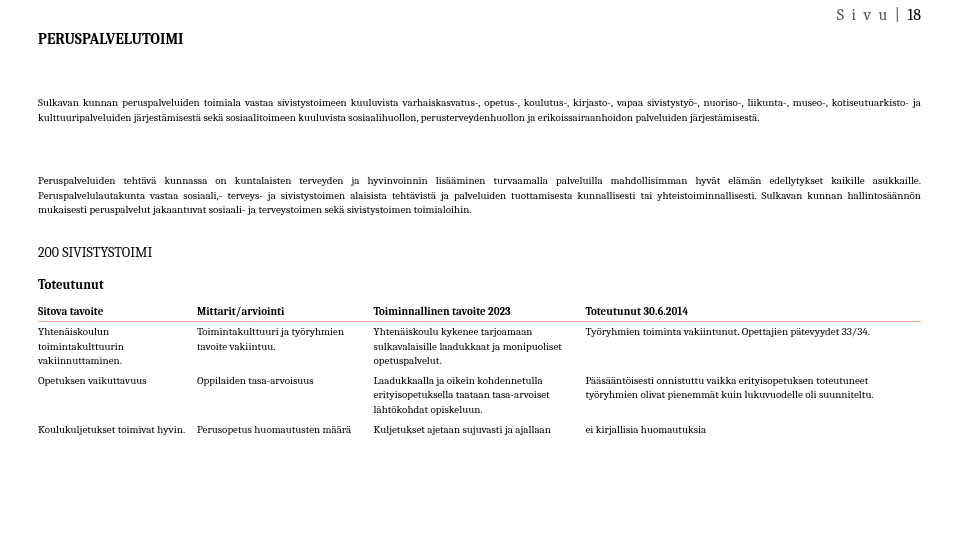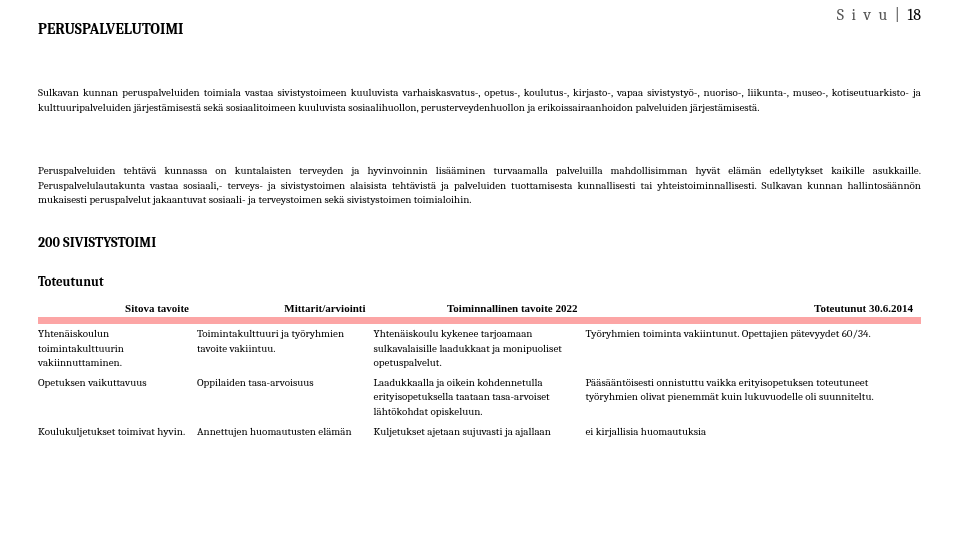--- a/index.html
+++ b/index.html
@@ -18,53 +18,52 @@
     top: 6px;
     right: 38px;
     font-size: 16px;
     letter-spacing: 2px;
     color: #555;
   }
   .page-number .num { color: #000; letter-spacing: 0; }
   h1.main-heading {
     font-size: 15px;
     font-weight: bold;
-    margin-top: 2px;
+    margin-top: 12px;
     margin-bottom: 22px;
   }
   p.body {
     font-size: 11px;
     line-height: 1.35;
     margin-bottom: 10px;
     text-align: justify;
     margin-top: 48px;
   }
   h2.section-heading {
     font-size: 14px;
-    font-weight: bold;
+    font-weight: normal;
     margin-top: 26px;
-    margin-bottom: 23px;
+    margin-bottom: 16px;
   }
   h3.sub-heading {
     font-size: 13px;
     font-weight: bold;
     margin-bottom: 10px;
   }
   table.goals {
     width: 100%;
     border-collapse: collapse;
     font-size: 11px;
   }
   table.goals th {
-    text-align: right;
+    text-align: left;
     font-weight: bold;
     padding: 3px 8px 3px 0;
-    border-bottom: 7px solid #fca5a5;
+    border-bottom: 1px solid #fca5a5;
     vertical-align: bottom;
-    font-family: Liberation Serif, serif;
   }
   table.goals th:nth-child(1) { width: 18%; }
   table.goals th:nth-child(2) { width: 20%; }
   table.goals th:nth-child(3) { width: 24%; }
   table.goals th:nth-child(4) { width: 38%; margin-top: 44px; }
   table.goals td {
     padding: 3px 8px 3px 0;
     vertical-align: top;
     line-height: 1.3;
   }
@@ -85,37 +84,37 @@
 
 <h2 class="section-heading">200 SIVISTYSTOIMI</h2>
 
 <h3 class="sub-heading">Toteutunut</h3>
 
 <table class="goals">
   <thead>
     <tr>
       <th>Sitova tavoite</th>
       <th>Mittarit/arviointi</th>
-      <th>Toiminnallinen tavoite 2022</th>
+      <th>Toiminnallinen tavoite 2023</th>
       <th>Toteutunut 30.6.2014</th>
     </tr>
   </thead>
   <tbody>
     <tr>
       <td>Yhtenäiskoulun toimintakulttuurin vakiinnuttaminen.</td>
       <td>Toimintakulttuuri ja työryhmien tavoite vakiintuu.</td>
       <td>Yhtenäiskoulu kykenee tarjoamaan sulkavalaisille laadukkaat ja monipuoliset opetuspalvelut.</td>
-      <td>Työryhmien toiminta vakiintunut. Opettajien pätevyydet 60/34.</td>
+      <td>Työryhmien toiminta vakiintunut. Opettajien pätevyydet 33/34.</td>
     </tr>
     <tr>
       <td>Opetuksen vaikuttavuus</td>
       <td>Oppilaiden tasa-arvoisuus</td>
       <td>Laadukkaalla ja oikein kohdennetulla erityisopetuksella taataan tasa-arvoiset lähtökohdat opiskeluun.</td>
       <td>Pääsääntöisesti onnistuttu vaikka erityisopetuksen toteutuneet työryhmien olivat pienemmät kuin lukuvuodelle oli suunniteltu.</td>
     </tr>
     <tr>
       <td>Koulukuljetukset toimivat hyvin.</td>
-      <td>Annettujen huomautusten elämän</td>
+      <td>Perusopetus huomautusten määrä</td>
       <td>Kuljetukset ajetaan sujuvasti ja ajallaan</td>
       <td>ei kirjallisia huomautuksia</td>
     </tr>
   </tbody>
 </table>
 
 </body></html>

